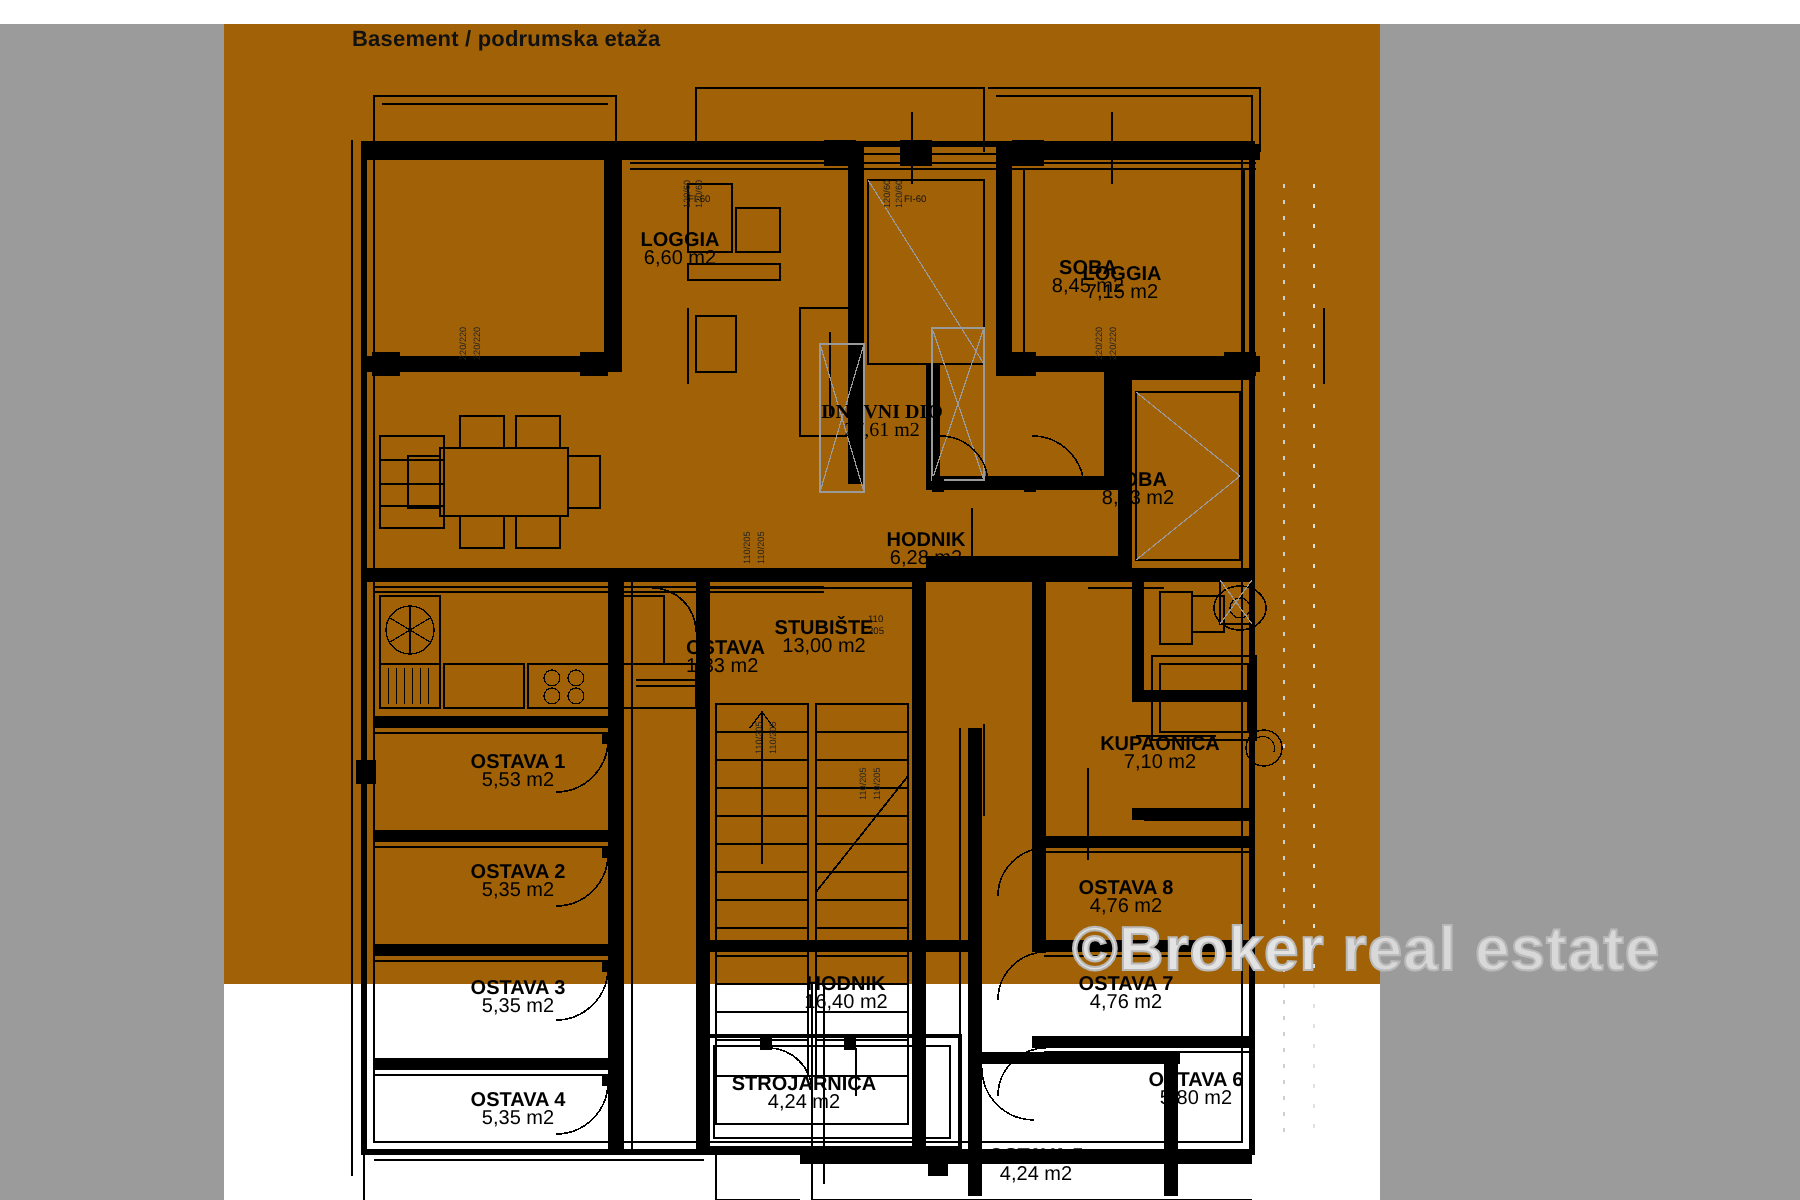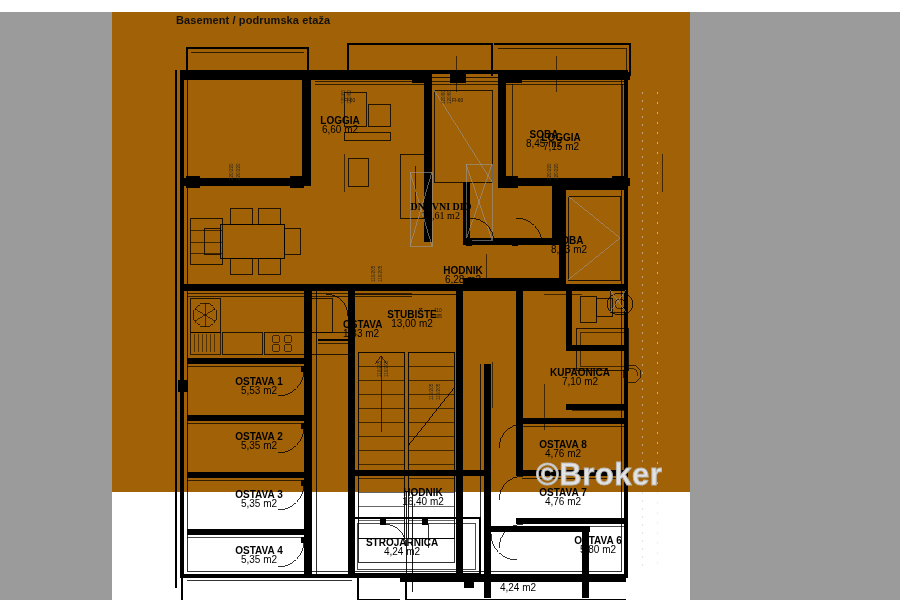--- a/index.html
+++ b/index.html
@@ -435,15 +435,16 @@
     <div class="door-tag" style="left:322px; top:276px;">
       <span>110</span><br>
       <span>205</span>
     </div>
   </div>
 
   <div id="watermark">
     <span class="wm-on-white">©</span>
     <span class="wm-on-white">Broker</span>
     <span style="width:9px">&nbsp;</span>
+    <span>real estate</span>
   </div>
 
 </div>
 
 </body></html>

